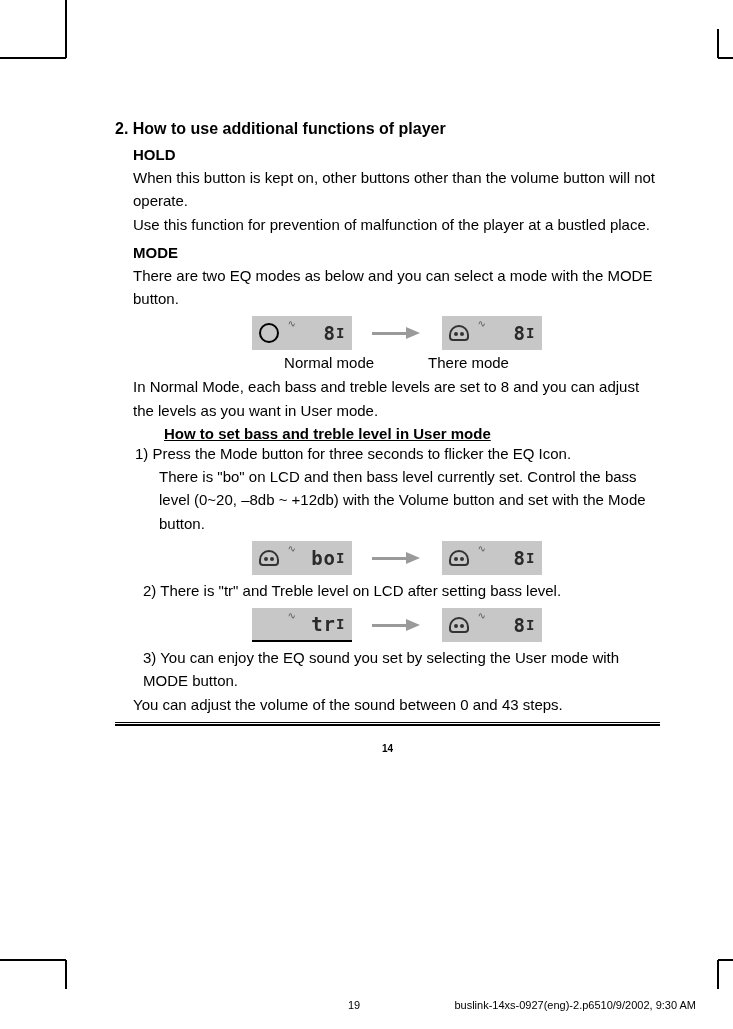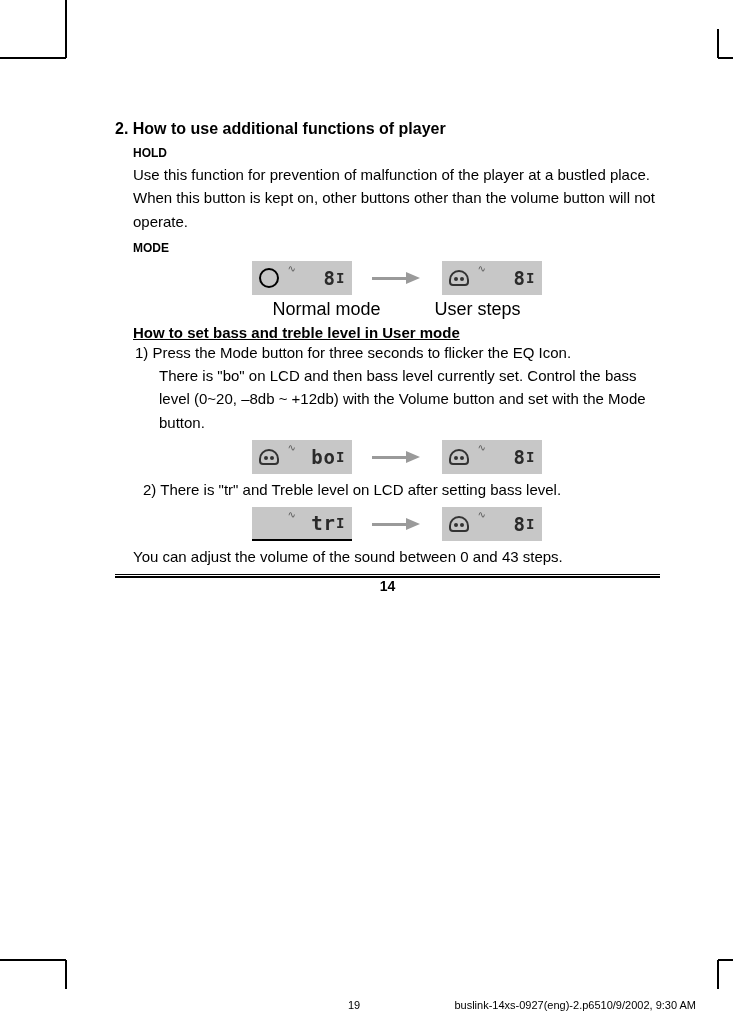--- a/index.html
+++ b/index.html
@@ -29,34 +29,35 @@
   }
   .section-title {
     font-size: 16px;
     font-weight: bold;
     margin-bottom: 2px;
   }
   .sub {
     margin-left: 18px;
   }
   .sub-title {
-    font-size: 12px;
+    font-size: 15px;
     font-weight: bold;
     margin-top: 8px;
     margin-bottom: 3px;
   }
   .body-text {
     font-size: 15px;
     line-height: 1.55;
   }
   .howto {
     font-size: 15px;
     font-weight: bold;
     text-decoration: underline;
     margin-top: 3px;
+    margin-left: 31px;
   }
   .step {
     font-size: 15px;
     line-height: 1.55;
     margin-left: 2px;
   }
   .step-cont {
     margin-left: 26px;
   }
 
@@ -133,36 +134,36 @@
     width: 0; height: 0;
     border-left: 14px solid #9a9a9a;
     border-top: 6px solid transparent;
     border-bottom: 6px solid transparent;
   }
 
   .mode-labels {
     display: flex;
     justify-content: center;
     gap: 54px;
-    font-size: 18px;
+    font-size: 15px;
     margin-bottom: 4px;
   }
 
   .page-rule {
     border: none;
     border-top: 1px solid #000;
     border-bottom: 2px solid #000;
     height: 4px;
     margin-top: 6px;
   }
   .page-num {
     text-align: center;
-    font-size: 14px;
-    font-weight: bold;
-    margin-top: 0;
+    font-size: 10px;
+    font-weight: bold;
+    margin-top: 17px;
   }
 
   .footer {
     position: absolute;
     bottom: 18px;
     left: 68px;
     right: 37px;
     display: flex;
     justify-content: flex-end;
     font-size: 11px;
@@ -181,24 +182,25 @@
 <div class="crop-mark crop-bl-v"></div>
 <div class="crop-mark crop-br-h"></div>
 <div class="crop-mark crop-br-v"></div>
 
 <div class="page">
 
   <div class="section-title">2. How to use additional functions of player</div>
 
   <div class="sub">
     <div class="sub-title">HOLD</div>
+    <div class="body-text">When this button is kept on, other buttons other than the volume button will not operate.</div>
     <div class="body-text">Use this function for prevention of malfunction of the player at a bustled place.</div>
-    <div class="body-text">When this button is kept on, other buttons other than the volume button will not operate.</div>
 
     <div class="sub-title">MODE</div>
+    <div class="body-text">There are two EQ modes as below and you can select a mode with the MODE button.</div>
 
     <div class="lcd-row">
       <div class="lcd">
         <span class="ico">
             <span class="circle-open"></span>
           </span>
         <span class="wave">∿</span>
         <span class="seg">
             <span>8</span>
             <span class="sig">I</span>
@@ -211,23 +213,24 @@
           </span>
         <span class="wave">∿</span>
         <span class="seg">
             <span>8</span>
             <span class="sig">I</span>
           </span>
       </div>
     </div>
     <div class="mode-labels">
       <span>Normal mode</span>
-      <span>User steps</span>
-    </div>
-
+      <span>There mode</span>
+    </div>
+
+    <div class="body-text">In Normal Mode, each bass and treble levels are set to 8 and you can adjust the levels as you want in User mode.</div>
     <div class="howto">How to set bass and treble level in User mode</div>
 
     <div class="step">1) Press the Mode button for three seconds to flicker the EQ Icon.</div>
     <div class="step step-cont">There is "bo" on LCD and then bass level currently set. Control the bass level (0~20, –8db ~ +12db) with the Volume button and set with the Mode button.</div>
 
     <div class="lcd-row">
       <div class="lcd">
         <span class="ico">
             <span class="head"></span>
           </span>
@@ -267,20 +270,21 @@
             <span class="head"></span>
           </span>
         <span class="wave">∿</span>
         <span class="seg">
             <span>8</span>
             <span class="sig">I</span>
           </span>
       </div>
     </div>
 
+    <div class="step" style="margin-left:10px;">3) You can enjoy the EQ sound you set by selecting the User mode with MODE button.</div>
 
     <div class="body-text">You can adjust the volume of the sound between 0 and 43 steps.</div>
   </div>
 
   <hr class="page-rule">
   <div class="page-num">14</div>
 
 </div>
 
 <div class="footer">

